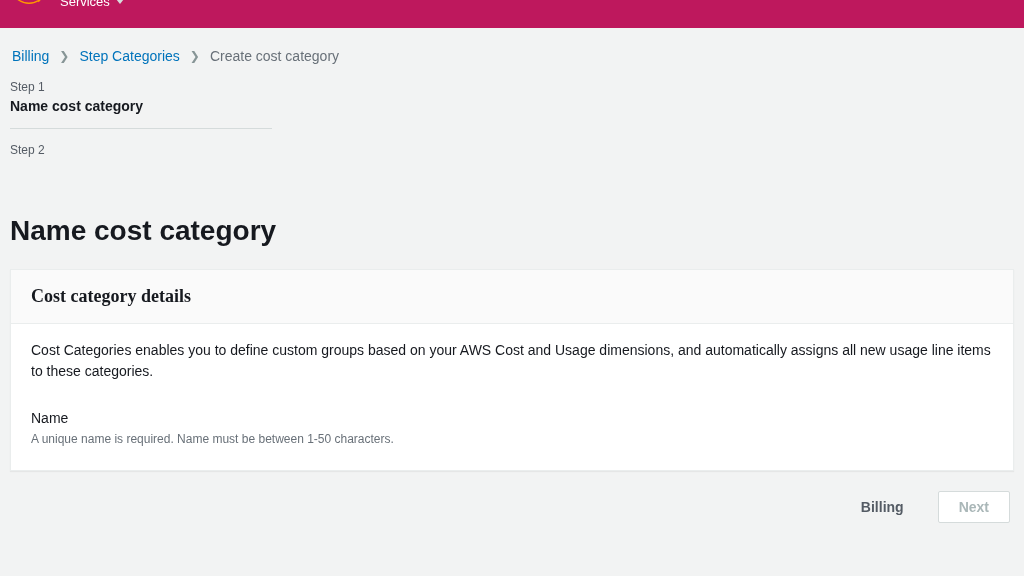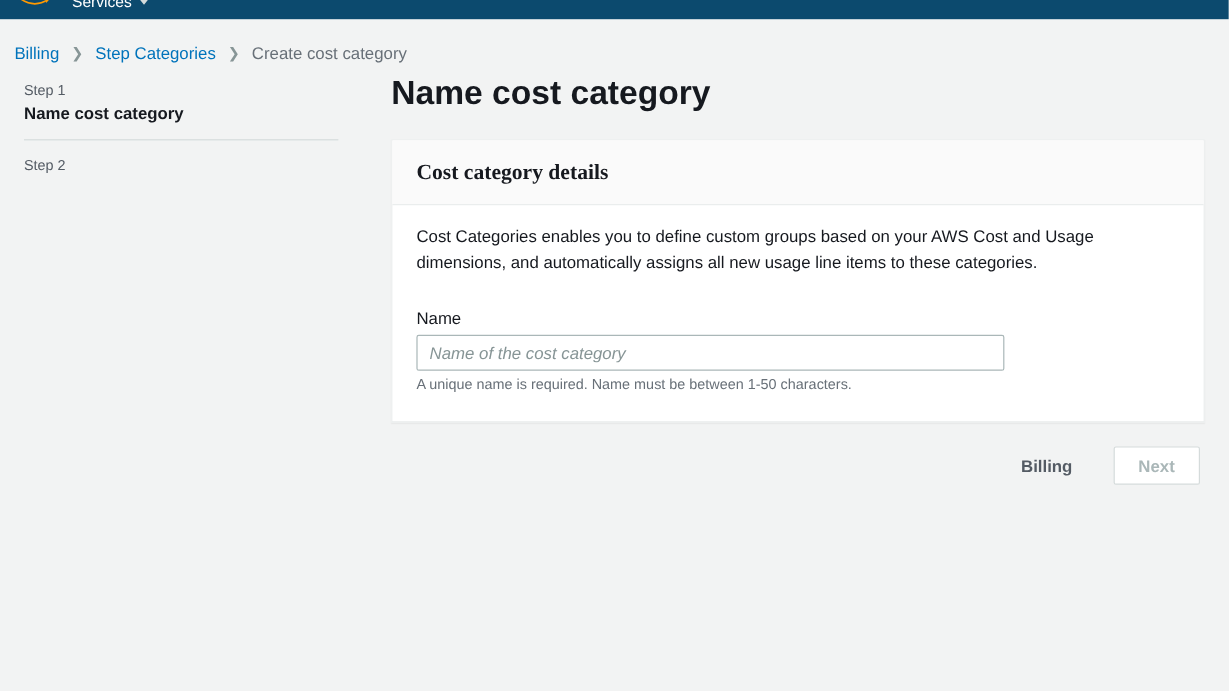--- a/index.html
+++ b/index.html
@@ -6,22 +6,22 @@
     body {
       font-family: "Amazon Ember", "Helvetica Neue", Arial, sans-serif;
       background: #f2f3f3;
       color: #16191f;
       font-size: 14px;
       width: 1024px;
       height: 576px;
       overflow: hidden;
     }
     .top-nav {
-      background: #0c4a6e;
-      height: 16px;
+      background: #be185d;
+      height: 28px;
       display: flex;
       align-items: flex-start;
       padding-left: 16px;
       color: #fff;
     }
     .logo-swoosh {
       width: 26px;
       height: 10px;
       margin-right: 18px;
       margin-top: -3px;
@@ -50,22 +50,23 @@
       font-size: 14px;
     }
     .breadcrumb a { color: #0073bb; text-decoration: none; cursor: pointer; }
     .breadcrumb .chev {
       color: #879596;
       font-size: 12px;
     }
     .breadcrumb .current { color: #687078; }
     .content {
       display: flex;
-      padding: 0 20px;
+      padding: 0 10px;
       gap: 44px;
+      flex-direction: column;
     }
     .steps {
       width: 262px;
       flex-shrink: 0;
     }
     .step-block { padding: 2px 0 14px 0; }
     .step-num { color: #545b64; font-size: 12px; margin-bottom: 4px; }
     .step-title { color: #545b64; font-size: 14px; }
     .step-title.active { color: #16191f; font-weight: 700; }
     .step-sep { border: none; border-top: 1px solid #d5dbdb; margin: 0 0 12px 0; }
@@ -170,21 +171,20 @@
   <div class="main">
     <h1 class="page-title">Name cost category</h1>
 
     <div class="panel">
       <div class="panel-header">
         <h2>Cost category details</h2>
       </div>
       <div class="panel-body">
         <p class="desc">Cost Categories enables you to define custom groups based on your AWS Cost and Usage dimensions, and automatically assigns all new usage line items to these categories.</p>
         <label class="field-label">Name</label>
-        <input type="text" class="text-input" placeholder="Name of the cost category" style="">
         <div class="hint">A unique name is required. Name must be between 1-50 characters.</div>
       </div>
     </div>
 
     <div class="actions">
       <button class="btn-cancel">Billing</button>
       <button class="btn-next" disabled="">Next</button>
     </div>
   </div>
 </div>

